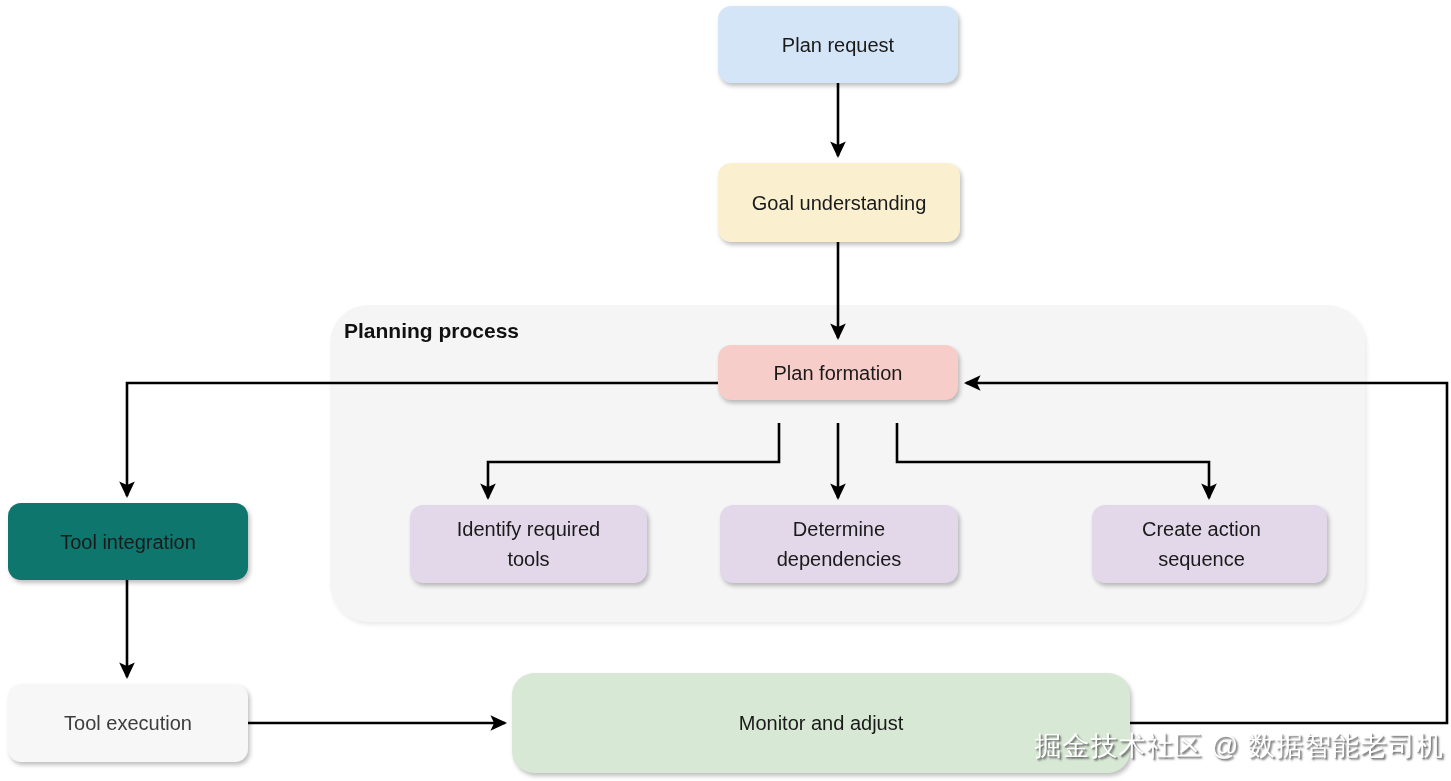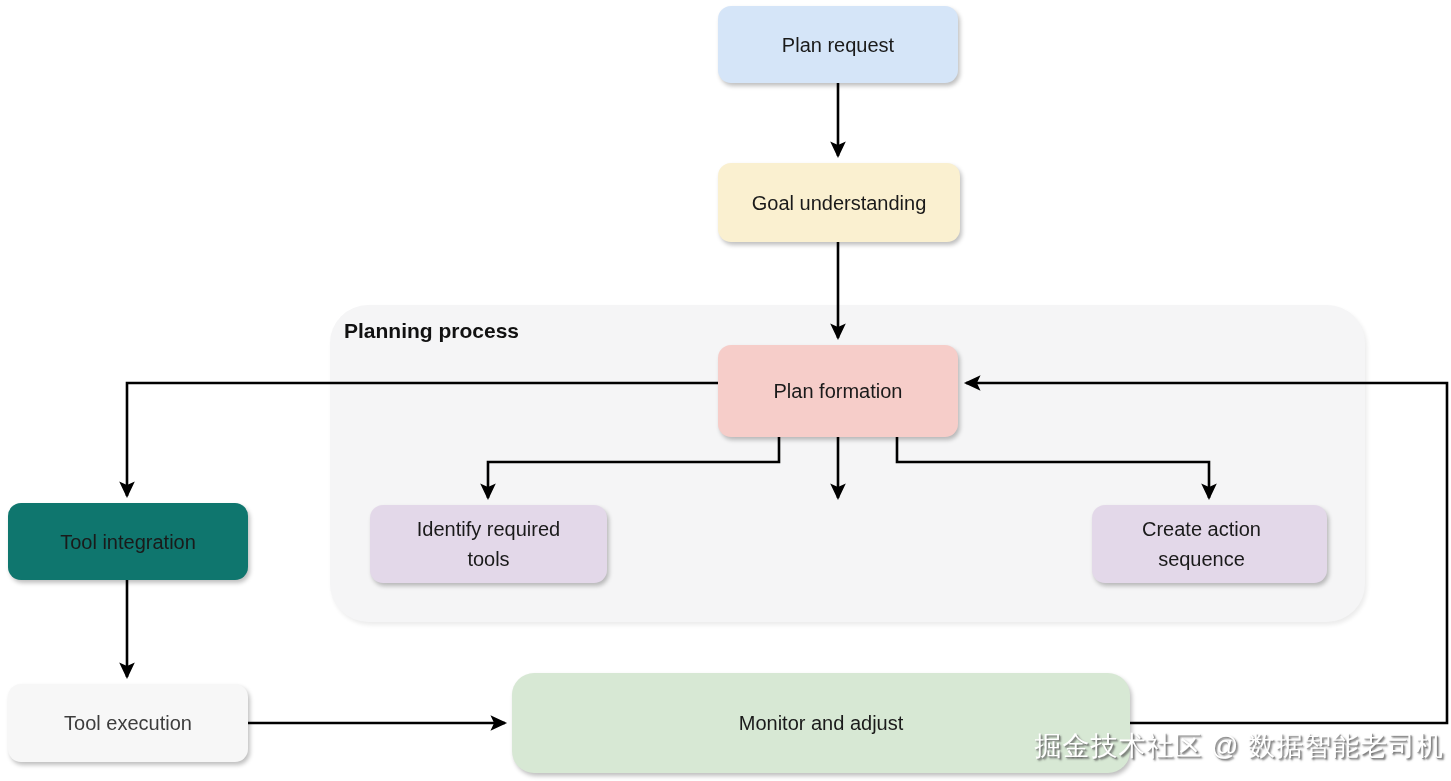--- a/index.html
+++ b/index.html
@@ -54,21 +54,21 @@
     box-shadow: 2px 3px 4px rgba(0,0,0,0.25);
     font-size: 20px;
     color: #1a1a1a;
     line-height: 1.5;
     z-index: 3;
     padding: 4px 28px;
   }
 
   .node-user-request        { left: 718px; top: 6px;   width: 240px; height: 77px; }
   .node-goal-understanding  { left: 718px; top: 163px; width: 242px; height: 79px; }
-  .node-plan-formation      { left: 718px; top: 345px; width: 240px; height: 92px; }
+  .node-plan-formation      { left: 718px; top: 345px; width: 240px; height: 55px; }
   .node-identify-tools      { left: 370px; top: 505px; width: 237px; height: 78px; }
   .node-determine-deps      { left: 720px; top: 505px; width: 238px; height: 78px; }
   .node-create-sequence     { left: 1092px;top: 505px; width: 235px; height: 78px; }
   .node-tool-integration    { left: 8px;   top: 503px; width: 240px; height: 77px; }
   .node-tool-execution      { left: 8px;   top: 684px; width: 240px; height: 78px; color: #3d3d3d; }
   .node-monitor-adjust      { left: 512px; top: 673px; width: 618px; height: 100px; border-radius: 22px; }
 
   .watermark {
     position: absolute;
     right: 7px;
@@ -118,22 +118,23 @@
       <path d="M 1130 723 L 1447 723 L 1447 383 L 966 383" marker-end="url(#arrow)"></path>
     </g>
   </svg>
 
   <div class="node node-user-request" style="background-color: rgb(213, 229, 248);">Plan request</div>
 
   <div class="node node-goal-understanding" style="background-color: rgb(250, 240, 208);">Goal understanding</div>
 
   <div class="node node-plan-formation" style="background-color: rgb(246, 205, 201);">Plan formation</div>
 
-  <div class="node node-identify-tools" style="background-color: rgb(227, 216, 233);">Identify required tools</div>
+  <div class="node node-identify-tools" style="background-color: rgb(227, 216, 233); margin-left: 40px;">Identify required tools</div>
 
+  <div class="node node-determine-deps" style="background-color: rgb(227, 216, 233);">Determine dependencies</div>
 
   <div class="node node-create-sequence" style="background-color: rgb(227, 216, 233); padding-left: 12px;">Create action sequence</div>
 
   <div class="node node-tool-integration" style="background-color: #0f766e;">Tool integration</div>
 
   <div class="node node-tool-execution" style="background-color: rgb(247, 247, 247);">Tool execution</div>
 
   <div class="node node-monitor-adjust" style="background-color: rgb(215, 232, 212);">Monitor and adjust</div>
 
   <div class="watermark">掘金技术社区 @ 数据智能老司机</div>

